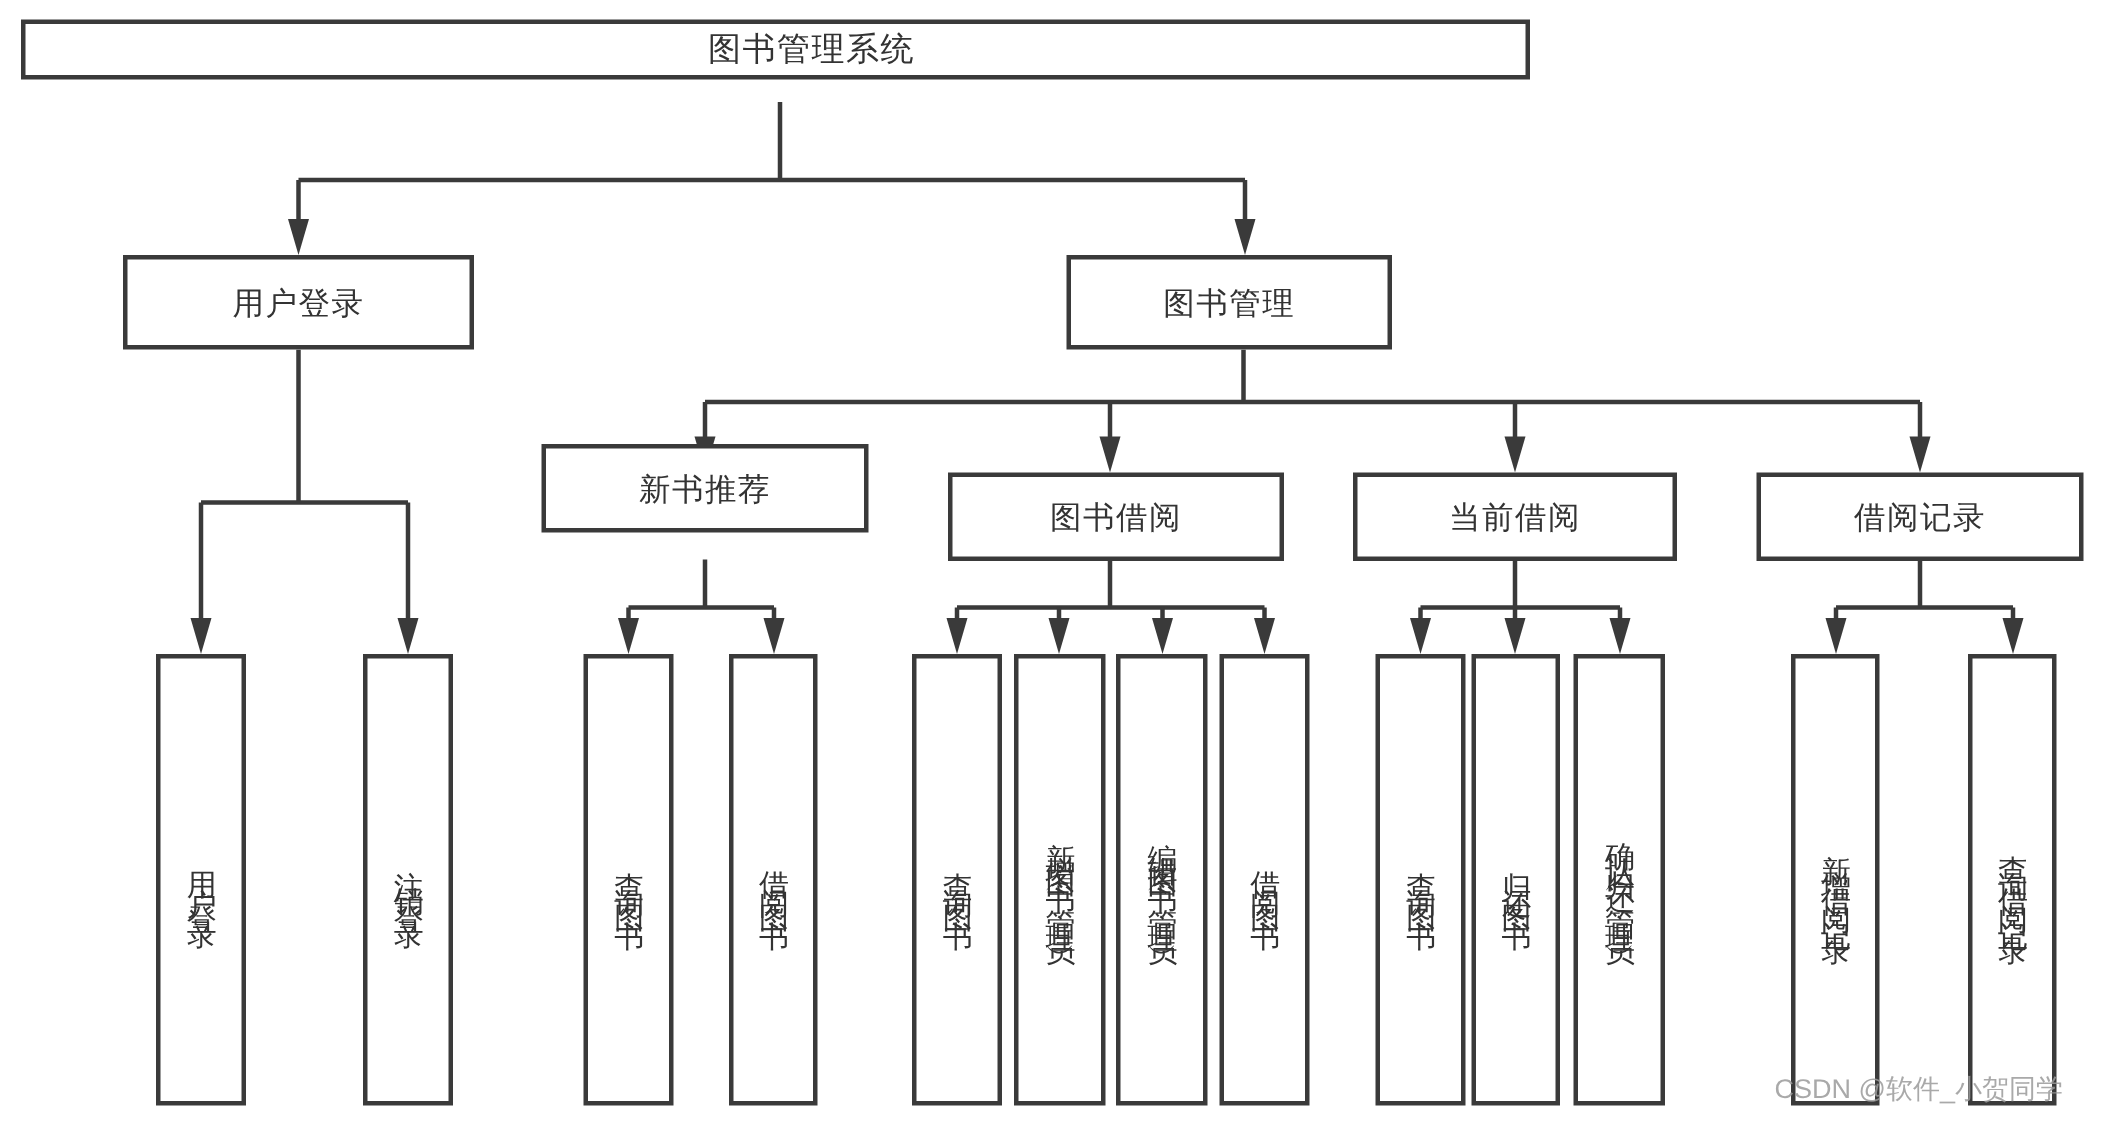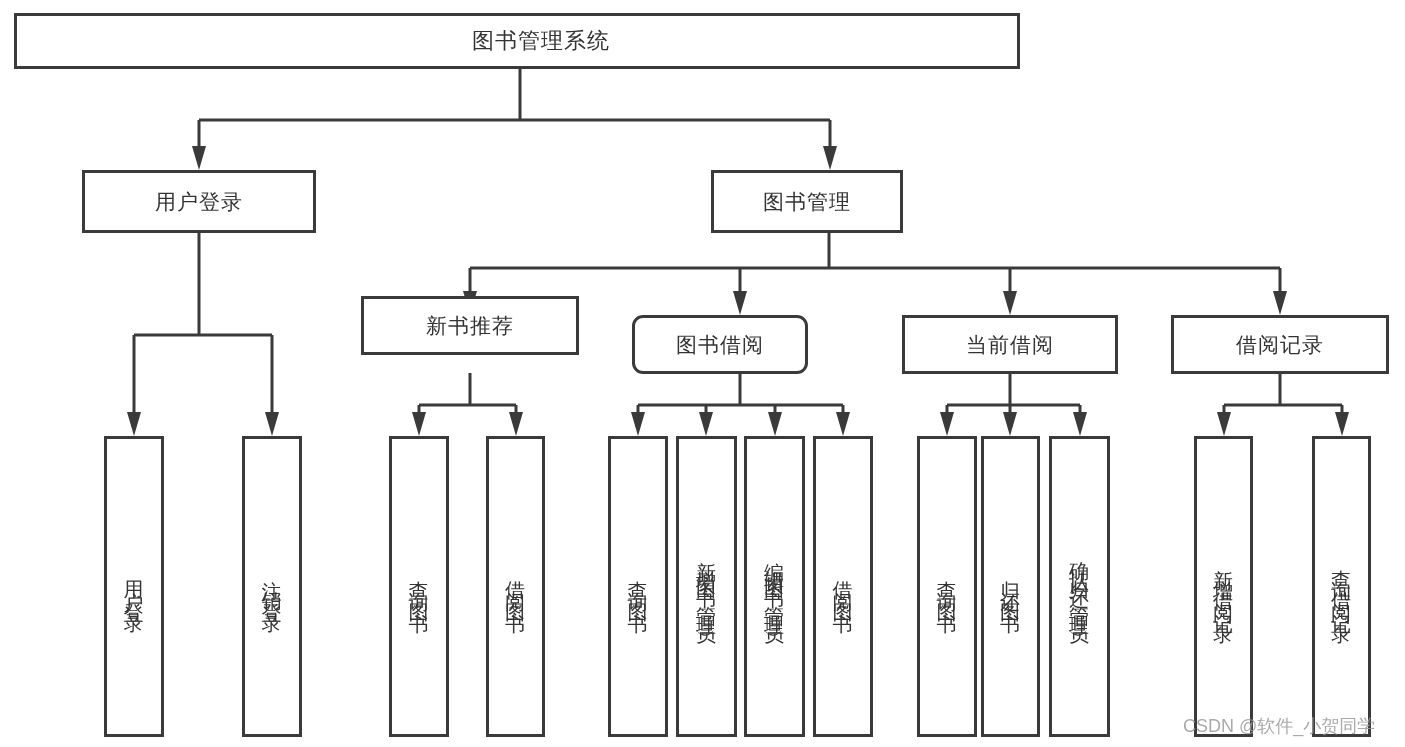--- a/index.html
+++ b/index.html
@@ -121,35 +121,35 @@
       <polygon points="768,412 782,412 775,436"></polygon>
       <polygon points="836,412 850,412 843,436"></polygon>
       <polygon points="940,412 954,412 947,436"></polygon>
       <polygon points="1003,412 1017,412 1010,436"></polygon>
       <polygon points="1073,412 1087,412 1080,436"></polygon>
       <polygon points="1217,412 1231,412 1224,436"></polygon>
       <polygon points="1335,412 1349,412 1342,436"></polygon>
     </g>
   </svg>
 
-  <div class="box" style="left:14px; top:13px; width:1006px; height:56px;padding-left:48px;">
+  <div class="box" style="left:14px; top:13px; width:1006px; height:40px;padding-left:48px;">
     <span class="root-label">图书管理系统</span>
   </div>
 
   <div class="box" style="left:82px; top:170px; width:234px; height:63px;">
     <span class="h-label">用户登录</span>
   </div>
-  <div class="box" style="left:711px; top:170px; width:192px; height:63px;">
+  <div class="box" style="left:711px; top:170px; width:217px; height:63px;">
     <span class="h-label">图书管理</span>
   </div>
 
   <div class="box" style="left:361px; top:296px; width:218px; height:59px;">
     <span class="h-label">新书推荐</span>
   </div>
-  <div class="box" style="left:632px; top:315px; width:176px; height:59px;border-radius:11px;">
+  <div class="box" style="left:632px; top:315px; width:224px; height:59px;">
     <span class="h-label">图书借阅</span>
   </div>
   <div class="box" style="left:1171px; top:315px; width:218px; height:59px;">
     <span class="h-label">借阅记录</span>
   </div>
   <div class="box" style="left:902px; top:315px; width:216px; height:59px;">
     <span class="h-label">当前借阅</span>
   </div>
 
   <div class="box" style="left:104px; top:436px; width:60px; height:301px;">

